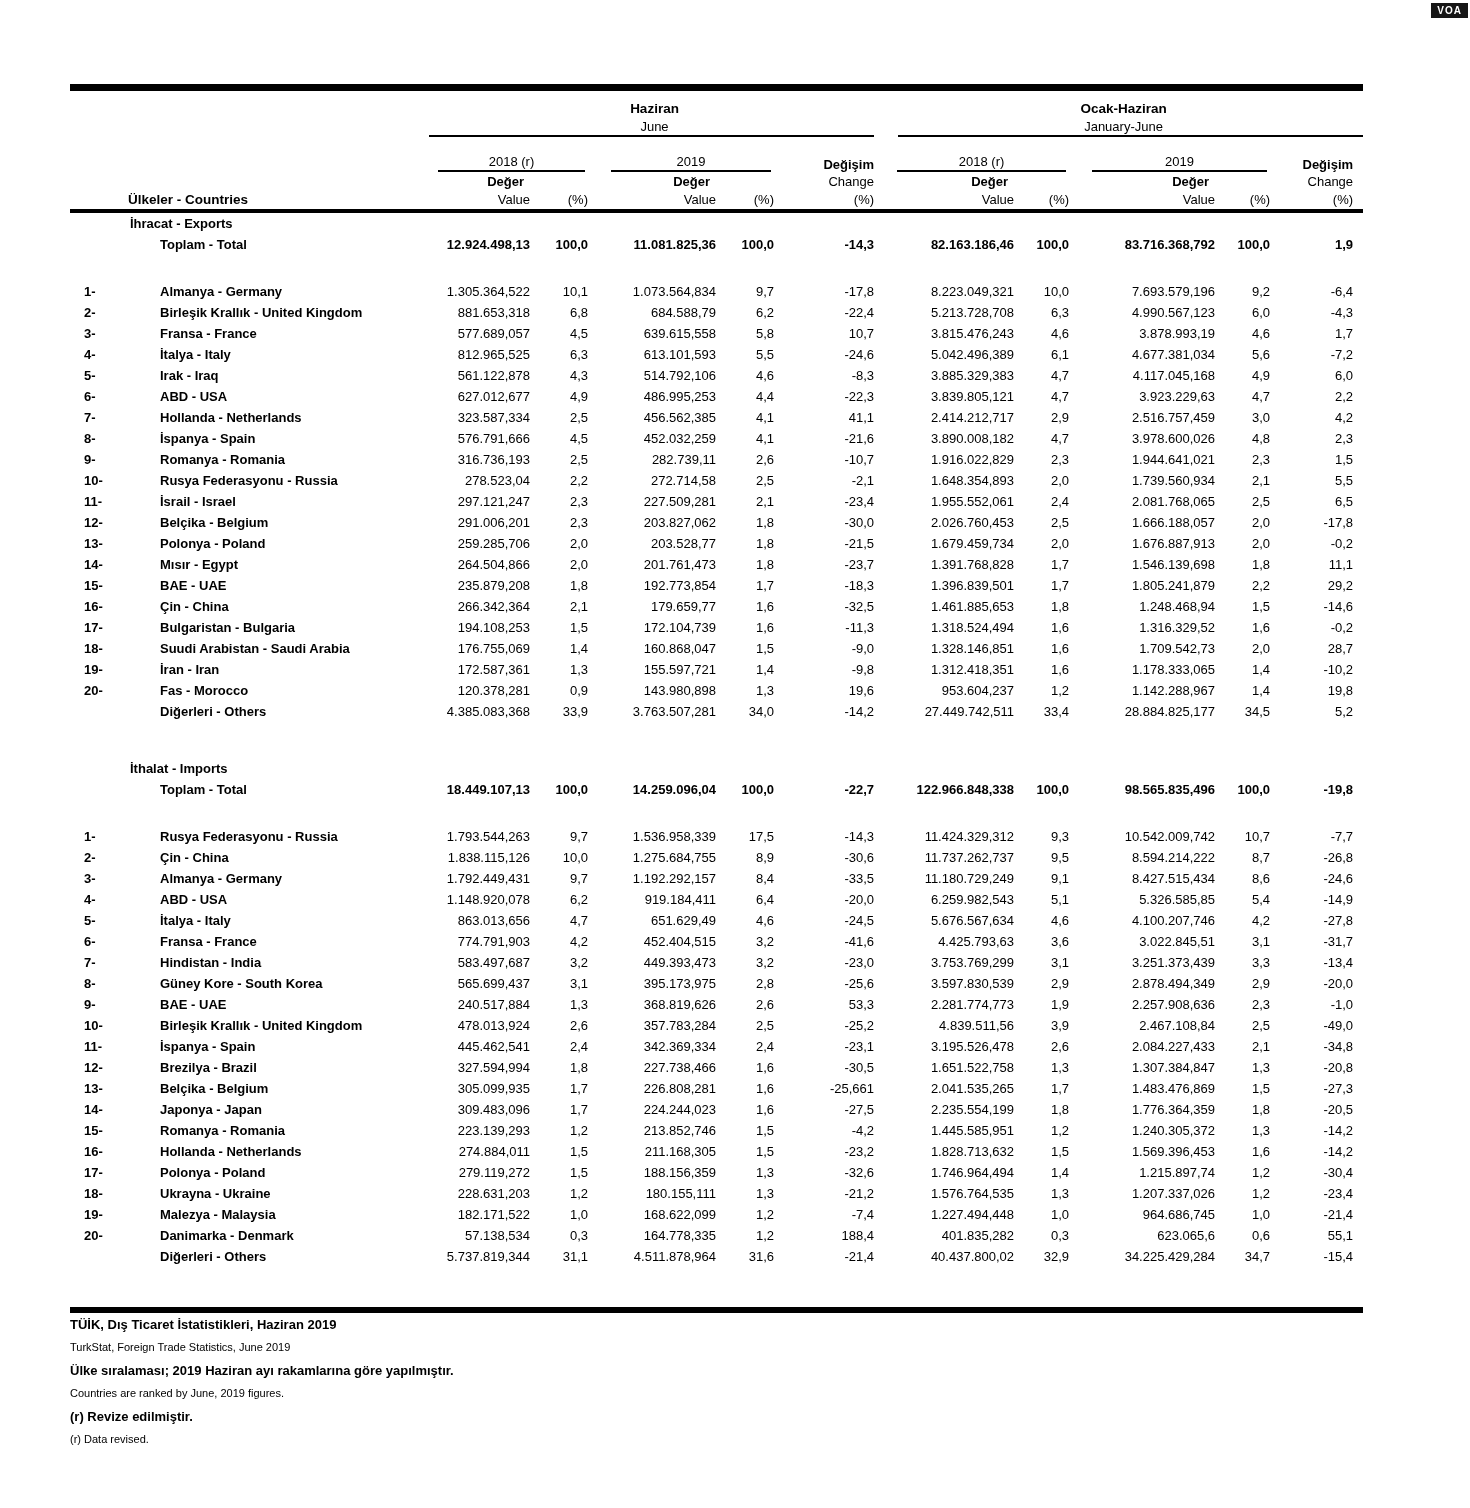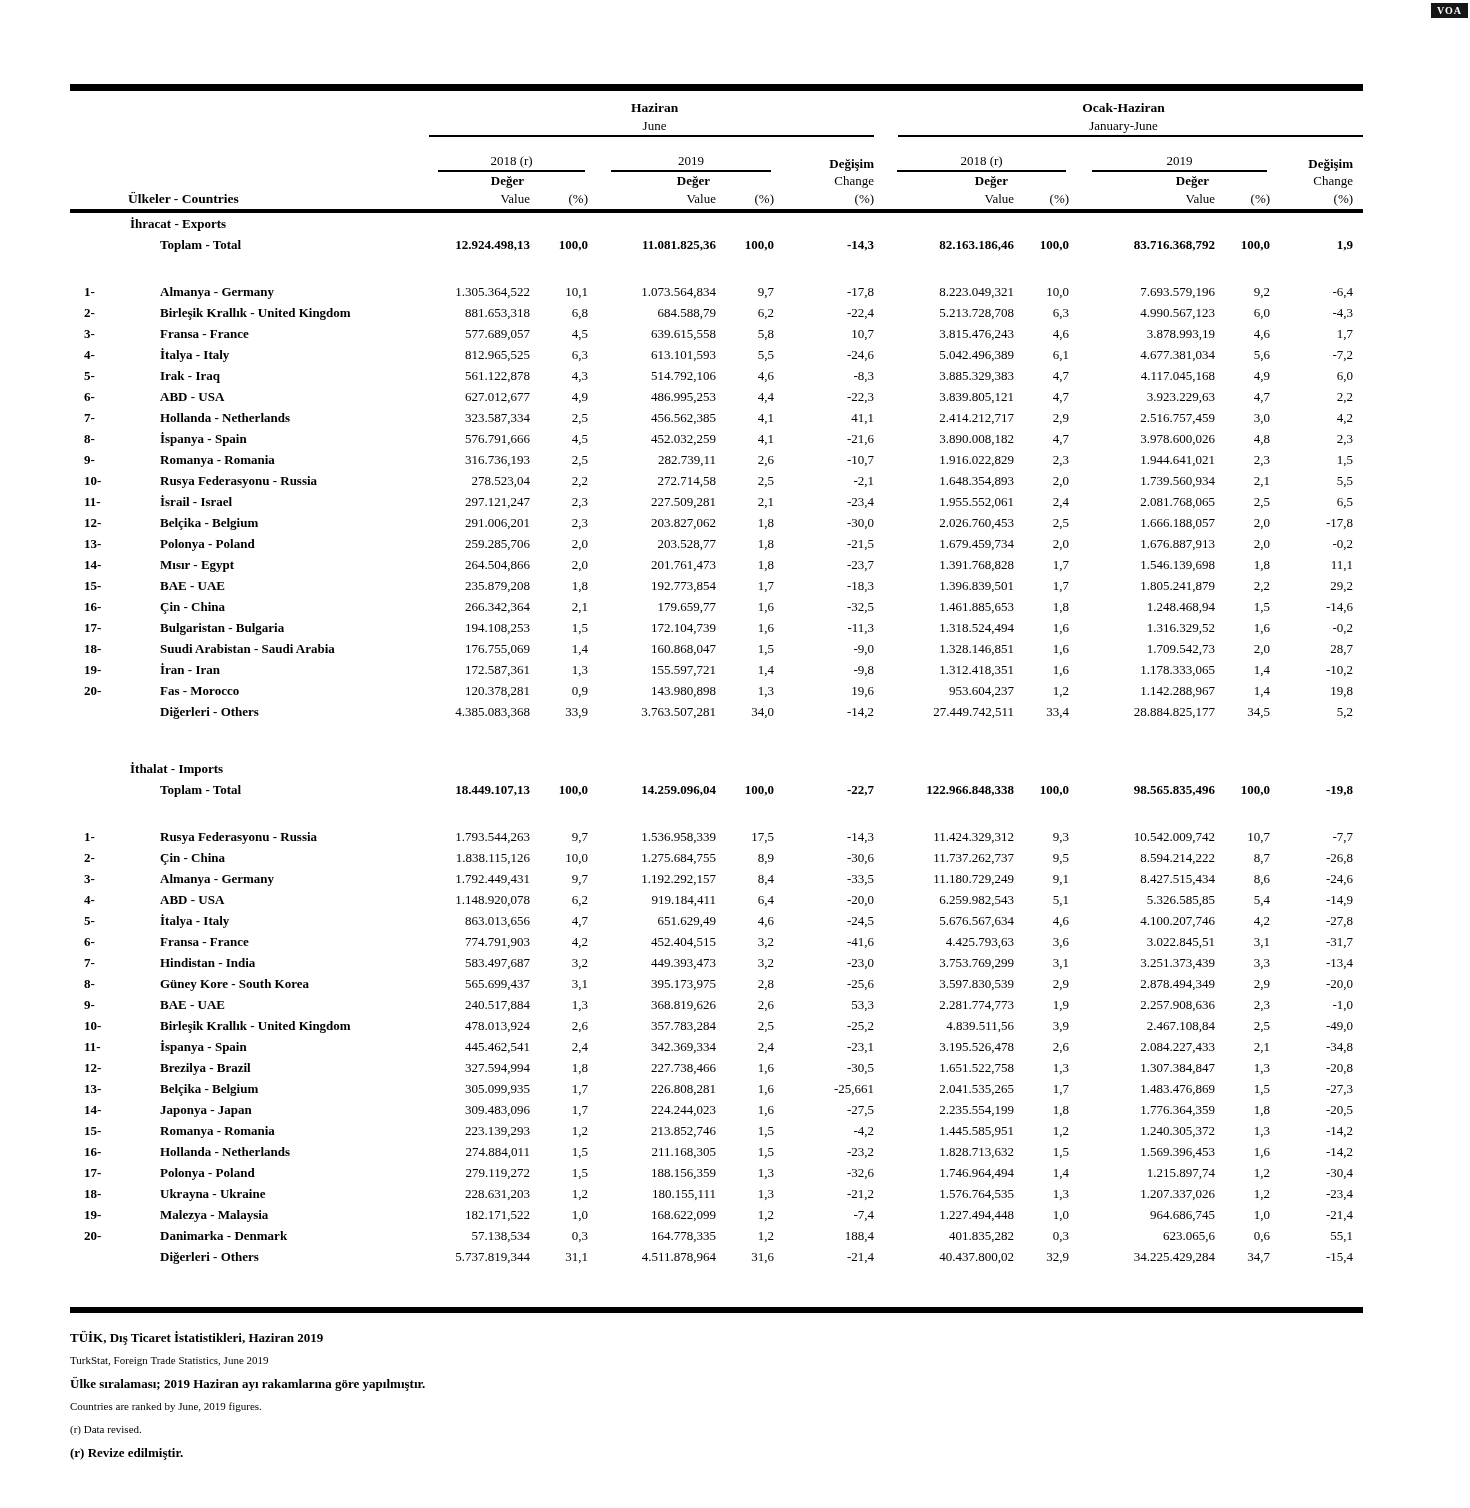--- a/index.html
+++ b/index.html
@@ -1,17 +1,17 @@
 <!DOCTYPE html>
 <html><head>
 <meta charset="utf-8">
 <style>
   html,body{margin:0;padding:0;background:#ffffff;}
   body{width:1470px;height:1508px;font-family:"Liberation Sans",sans-serif;color:#000;}
-  .page{position:relative;width:1470px;height:1508px;background:#fff;overflow:hidden;font-family:Liberation Serif, serif;}
+  .page{position:relative;width:1470px;height:1508px;background:#fff;overflow:hidden;}
   .voa-badge{position:absolute;top:3px;right:2px;background:#161616;color:#fff;
     font-weight:bold;font-size:10px;letter-spacing:1px;padding:2px 6px;}
   .content{position:absolute;left:70px;top:84px;width:1293px;}
   .unit-note{text-align:right;font-weight:bold;font-size:13.5px;margin-bottom:5px;white-space:nowrap;}
   table.trade{border-collapse:collapse;table-layout:fixed;width:1293px;font-size:13px;}
   th,td{padding:0;white-space:nowrap;overflow:hidden;font-weight:normal;}
   thead th{vertical-align:bottom;}
   tr.r1 th{border-top:7px solid #000;padding-top:5px;height:20px;}
   .group-title{font-weight:bold;text-align:center;font-size:13.5px;}
   tr.r2 th{height:18px;}
@@ -32,21 +32,21 @@
   .hdr-bottom{border-bottom:4px solid #000;padding-bottom:2px;}
   tbody td{height:21px;line-height:21px;}
   td.num{text-align:right;padding-right:10px;}
   td.b{font-weight:bold;margin-top:36px;}
   td.rank{font-weight:bold;padding-left:14px;}
   td.country{font-weight:bold;padding-left:30px;}
   td.section-title{font-weight:bold;padding-left:60px;}
   td.total-label{font-weight:bold;padding-left:90px;}
   tr.spacer td{height:auto;line-height:normal;}
   tr.table-end td{border-bottom:6px solid #000;}
-  .footnotes{margin-top:13px;}
+  .footnotes{}
   .fn{line-height:23px;white-space:nowrap;}
   .fn-bold{font-weight:bold;font-size:13px;}
   .fn-normal{font-weight:normal;font-size:11px;}
 </style>
 </head>
 <body>
 
 <div class="page">
   <div class="voa-badge">VOA</div>
 
@@ -747,17 +747,17 @@
             <td colspan="12" style="height: 40px;"></td>
           </tr>
         </tbody>
     </table>
 
     <div class="footnotes">
       <div class="fn fn-bold">TÜİK, Dış Ticaret İstatistikleri, Haziran 2019</div>
       <div class="fn fn-normal">TurkStat, Foreign Trade Statistics, June 2019</div>
       <div class="fn fn-bold">Ülke sıralaması; 2019 Haziran ayı rakamlarına göre yapılmıştır.</div>
       <div class="fn fn-normal">Countries are ranked by June, 2019 figures.</div>
+      <div class="fn fn-bold">(r) Revize edilmiştir.</div>
       <div class="fn fn-normal">(r) Data revised.</div>
-      <div class="fn fn-bold">(r) Revize edilmiştir.</div>
     </div>
   </div>
 </div>
 
 </body></html>

